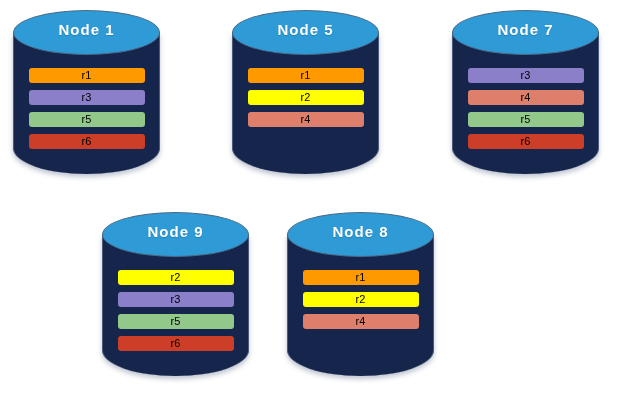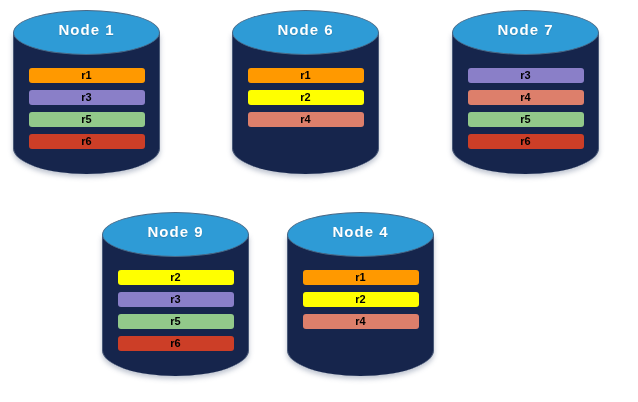--- a/index.html
+++ b/index.html
@@ -76,21 +76,21 @@
   }
   .row-bar {
     position: relative;
     margin: 0 auto 7px auto;
     width: 116px;
     height: 15px;
     border-radius: 3px;
     text-align: center;
     line-height: 15px;
     font-size: 11px;
-    font-weight: bold;
+    font-weight: normal;
     color: #000000;
     font-family: "Liberation Sans", sans-serif;
     box-sizing: border-box;
   }
   .row-bar:last-child { margin-bottom: 0; }
 </style>
 </head>
 <body>
 
 <div id="diagram">
@@ -101,21 +101,21 @@
       <div class="rows">
         <div class="row-bar" style="background: rgb(255, 153, 0);">r1</div>
         <div class="row-bar" style="background: rgb(138, 127, 200);">r3</div>
         <div class="row-bar" style="background: rgb(146, 201, 138);">r5</div>
         <div class="row-bar" style="background: rgb(204, 62, 39);">r6</div>
       </div>
     </div>
     <div class="node" style="left: 232px; top: 10px;">
       <div class="cyl-body" style="background: rgb(22, 37, 76);"></div>
       <div class="cyl-top" style="background: rgb(46, 155, 214);"></div>
-      <div class="node-label">Node  6</div>
+      <div class="node-label">Node  5</div>
       <div class="rows">
         <div class="row-bar" style="background: rgb(255, 153, 0);">r1</div>
         <div class="row-bar" style="background: rgb(255, 255, 0);">r2</div>
         <div class="row-bar" style="background: rgb(221, 127, 107);">r4</div>
       </div>
     </div>
     <div class="node" style="left: 452px; top: 10px;">
       <div class="cyl-body" style="background: rgb(22, 37, 76);"></div>
       <div class="cyl-top" style="background: rgb(46, 155, 214);"></div>
       <div class="node-label">Node  7</div>
@@ -133,20 +133,20 @@
       <div class="rows">
         <div class="row-bar" style="background: rgb(255, 255, 0);">r2</div>
         <div class="row-bar" style="background: rgb(138, 127, 200);">r3</div>
         <div class="row-bar" style="background: rgb(146, 201, 138);">r5</div>
         <div class="row-bar" style="background: rgb(204, 62, 39);">r6</div>
       </div>
     </div>
     <div class="node" style="left: 287px; top: 212px;">
       <div class="cyl-body" style="background: rgb(22, 37, 76);"></div>
       <div class="cyl-top" style="background: rgb(46, 155, 214);"></div>
-      <div class="node-label">Node  4</div>
+      <div class="node-label">Node  8</div>
       <div class="rows">
         <div class="row-bar" style="background: rgb(255, 153, 0);">r1</div>
         <div class="row-bar" style="background: rgb(255, 255, 0);">r2</div>
         <div class="row-bar" style="background: rgb(221, 127, 107);">r4</div>
       </div>
     </div>
   </div>
 
 </body></html>

